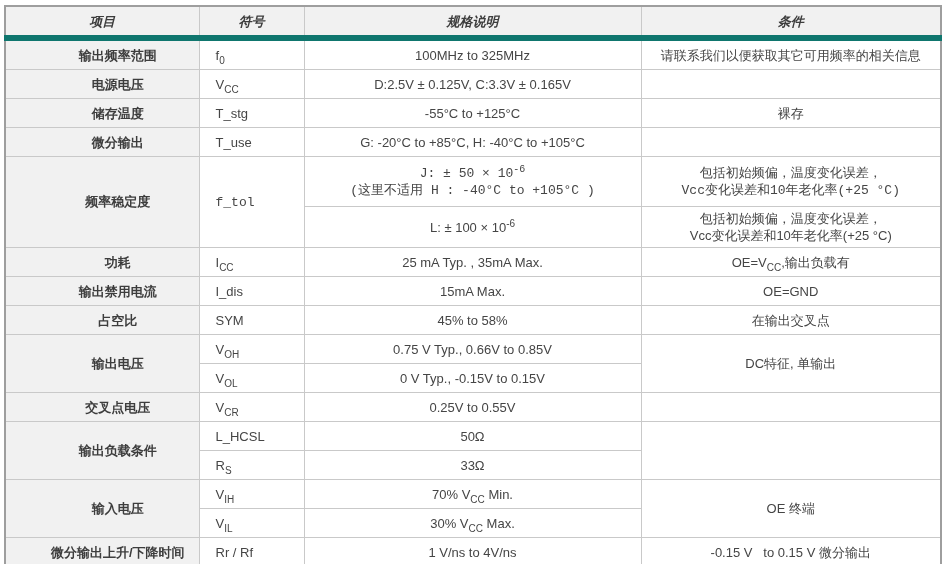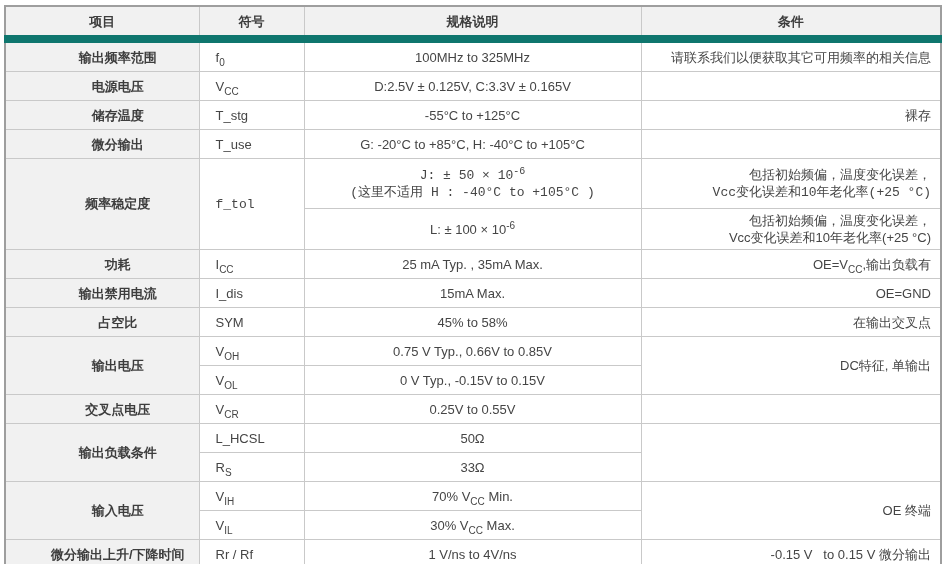--- a/index.html
+++ b/index.html
@@ -28,32 +28,33 @@
     line-height: 17px;
     vertical-align: middle;
     overflow: hidden;
   }
   thead th {
     background: #f1f1f1;
     font-weight: bold;
     color: #3d3d3d;
     text-align: center;
     height: 22px;
-    border-bottom: 8px solid #0f766e;
+    border-bottom: 6px solid #0f766e;
+    font-style: italic;
   }
   td.cell-item {
     background: #f1f1f1;
     font-weight: bold;
     color: #3d3d3d;
     text-align: center;
     padding-left: 40px;
   }
   td.cell-symbol { text-align: left; padding-left: 16px; }
   td.cell-spec   { text-align: center; margin-left: 47px; }
-  td.cell-cond   { text-align: right; }
+  td.cell-cond   { text-align: center; }
 
   tr.r-regular td { height: 22px; }
   tr.r-tall td    { height: 43px; font-family: Liberation Mono, monospace; }
   tr.r-med td     { height: 33px; }
 
   sub { font-size: 10px; line-height: 0; }
   sup { font-size: 10px; line-height: 0; }
 </style>
 </head>
 <body>

